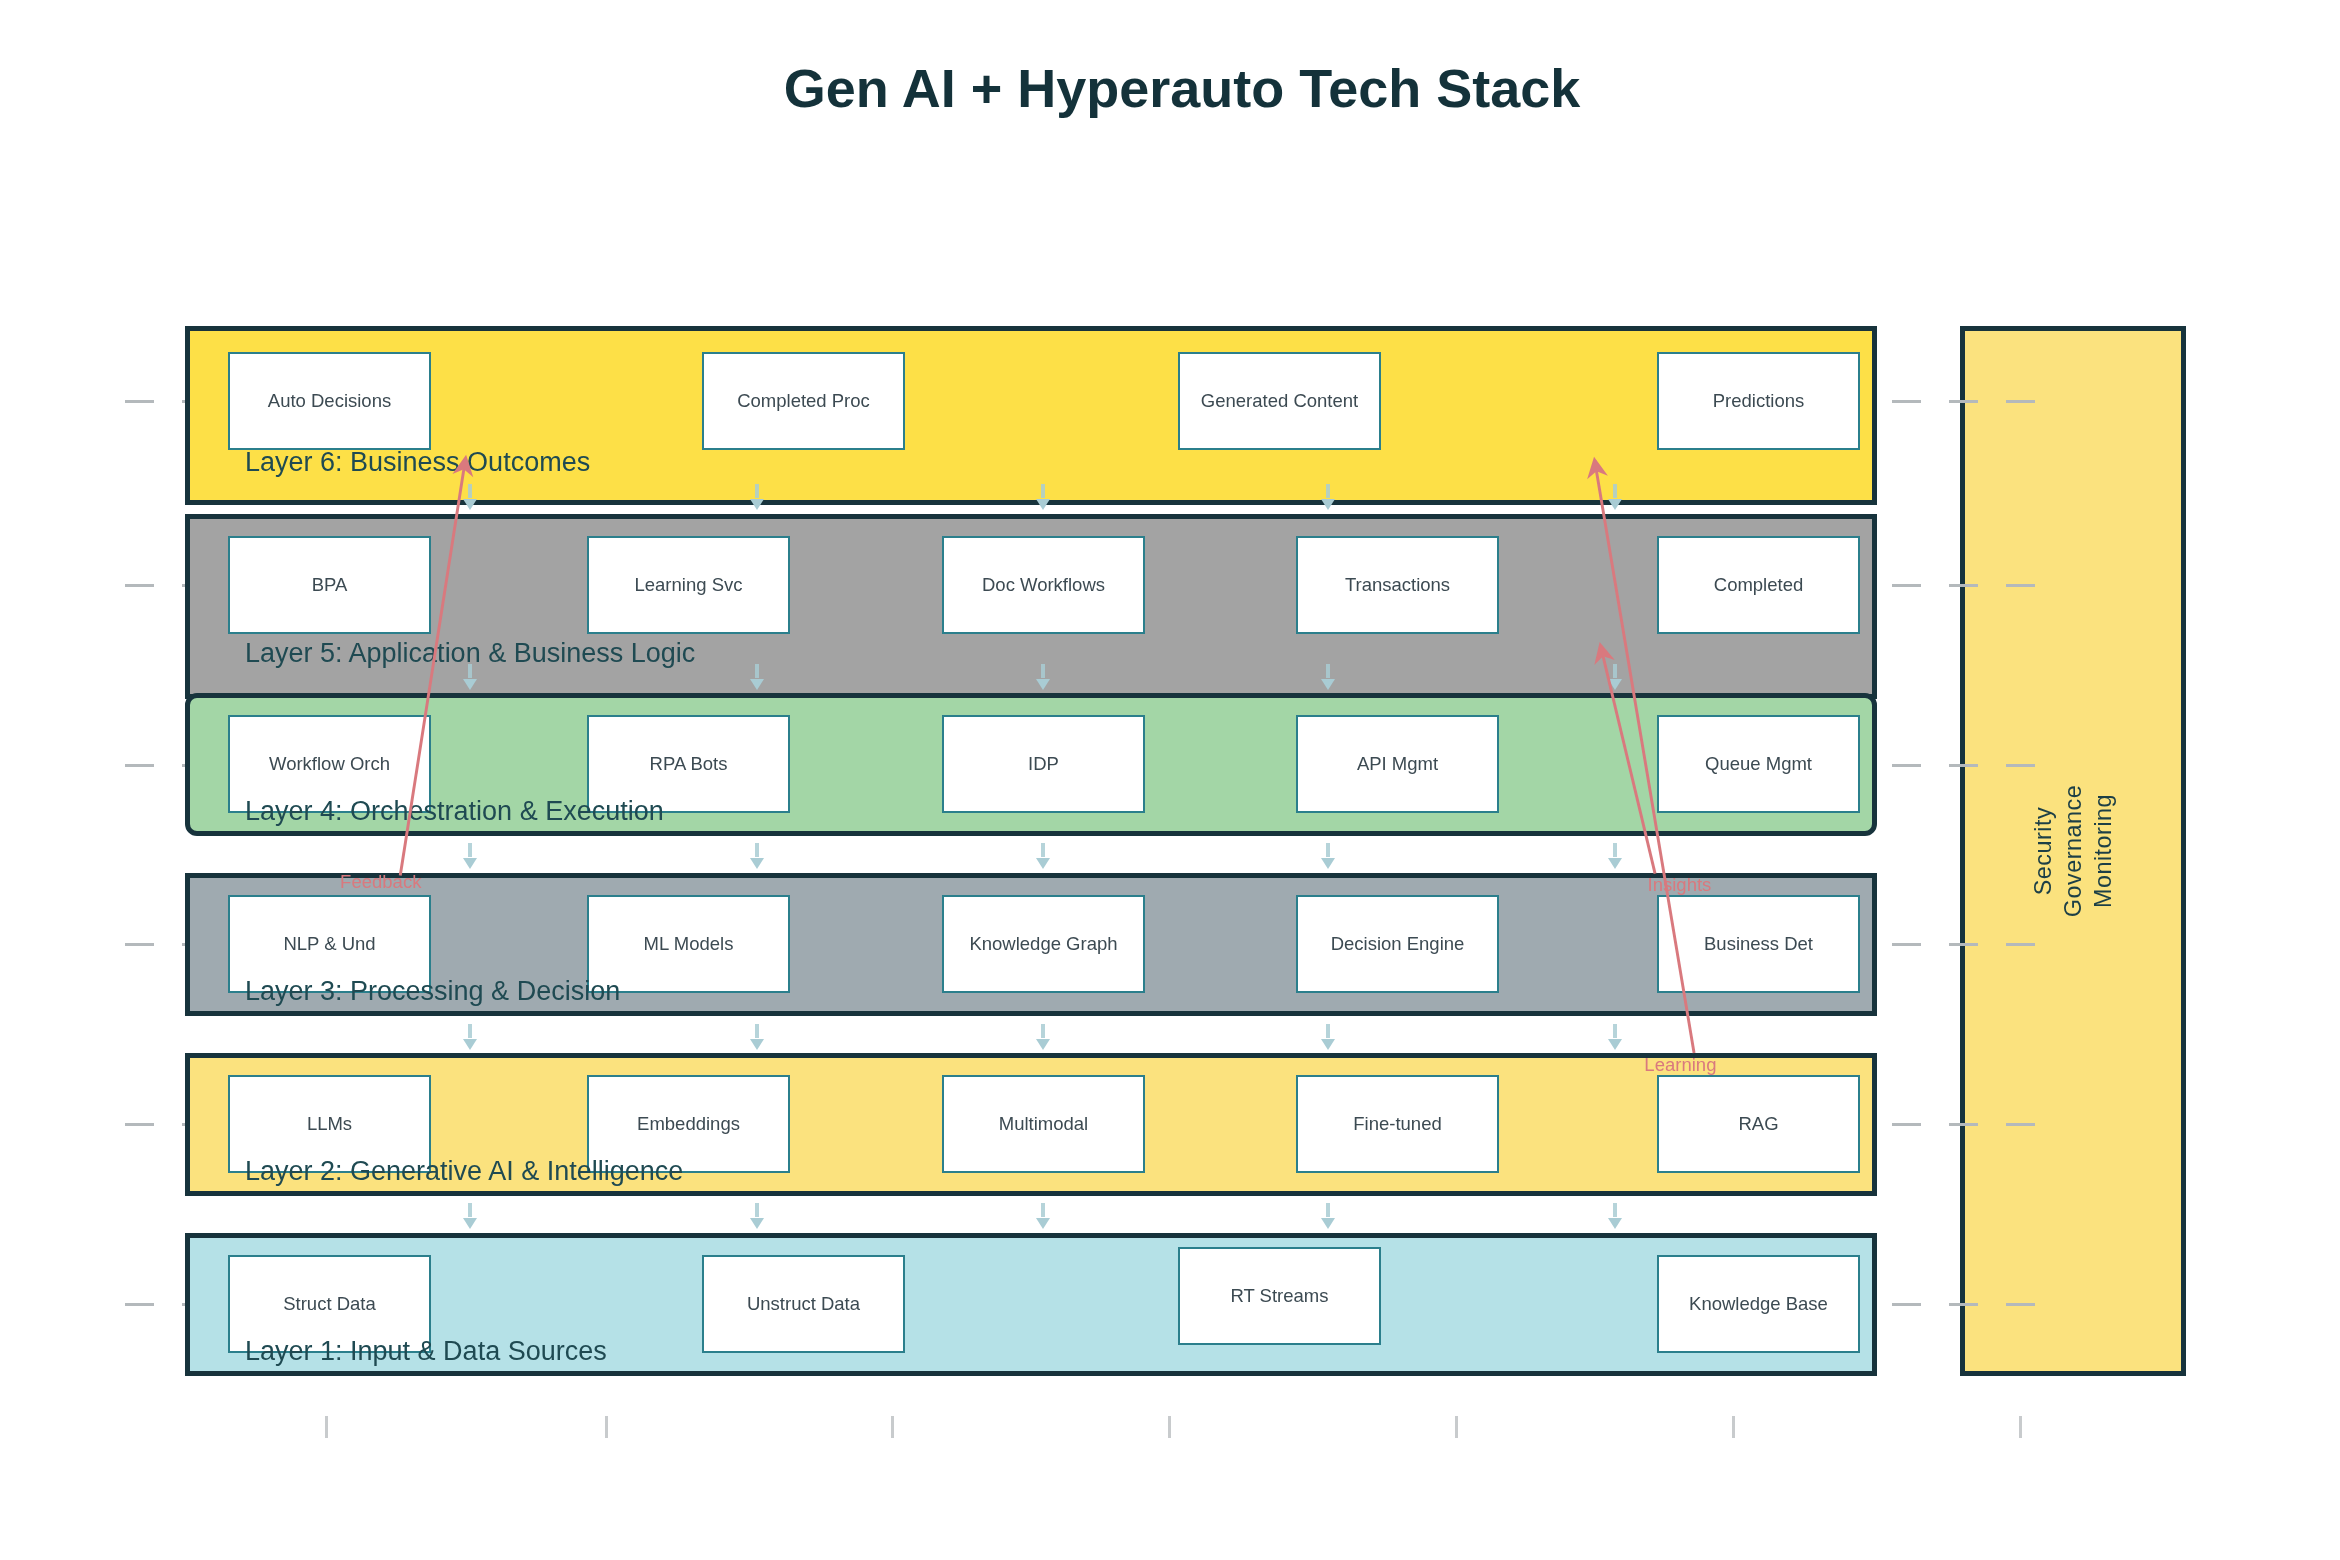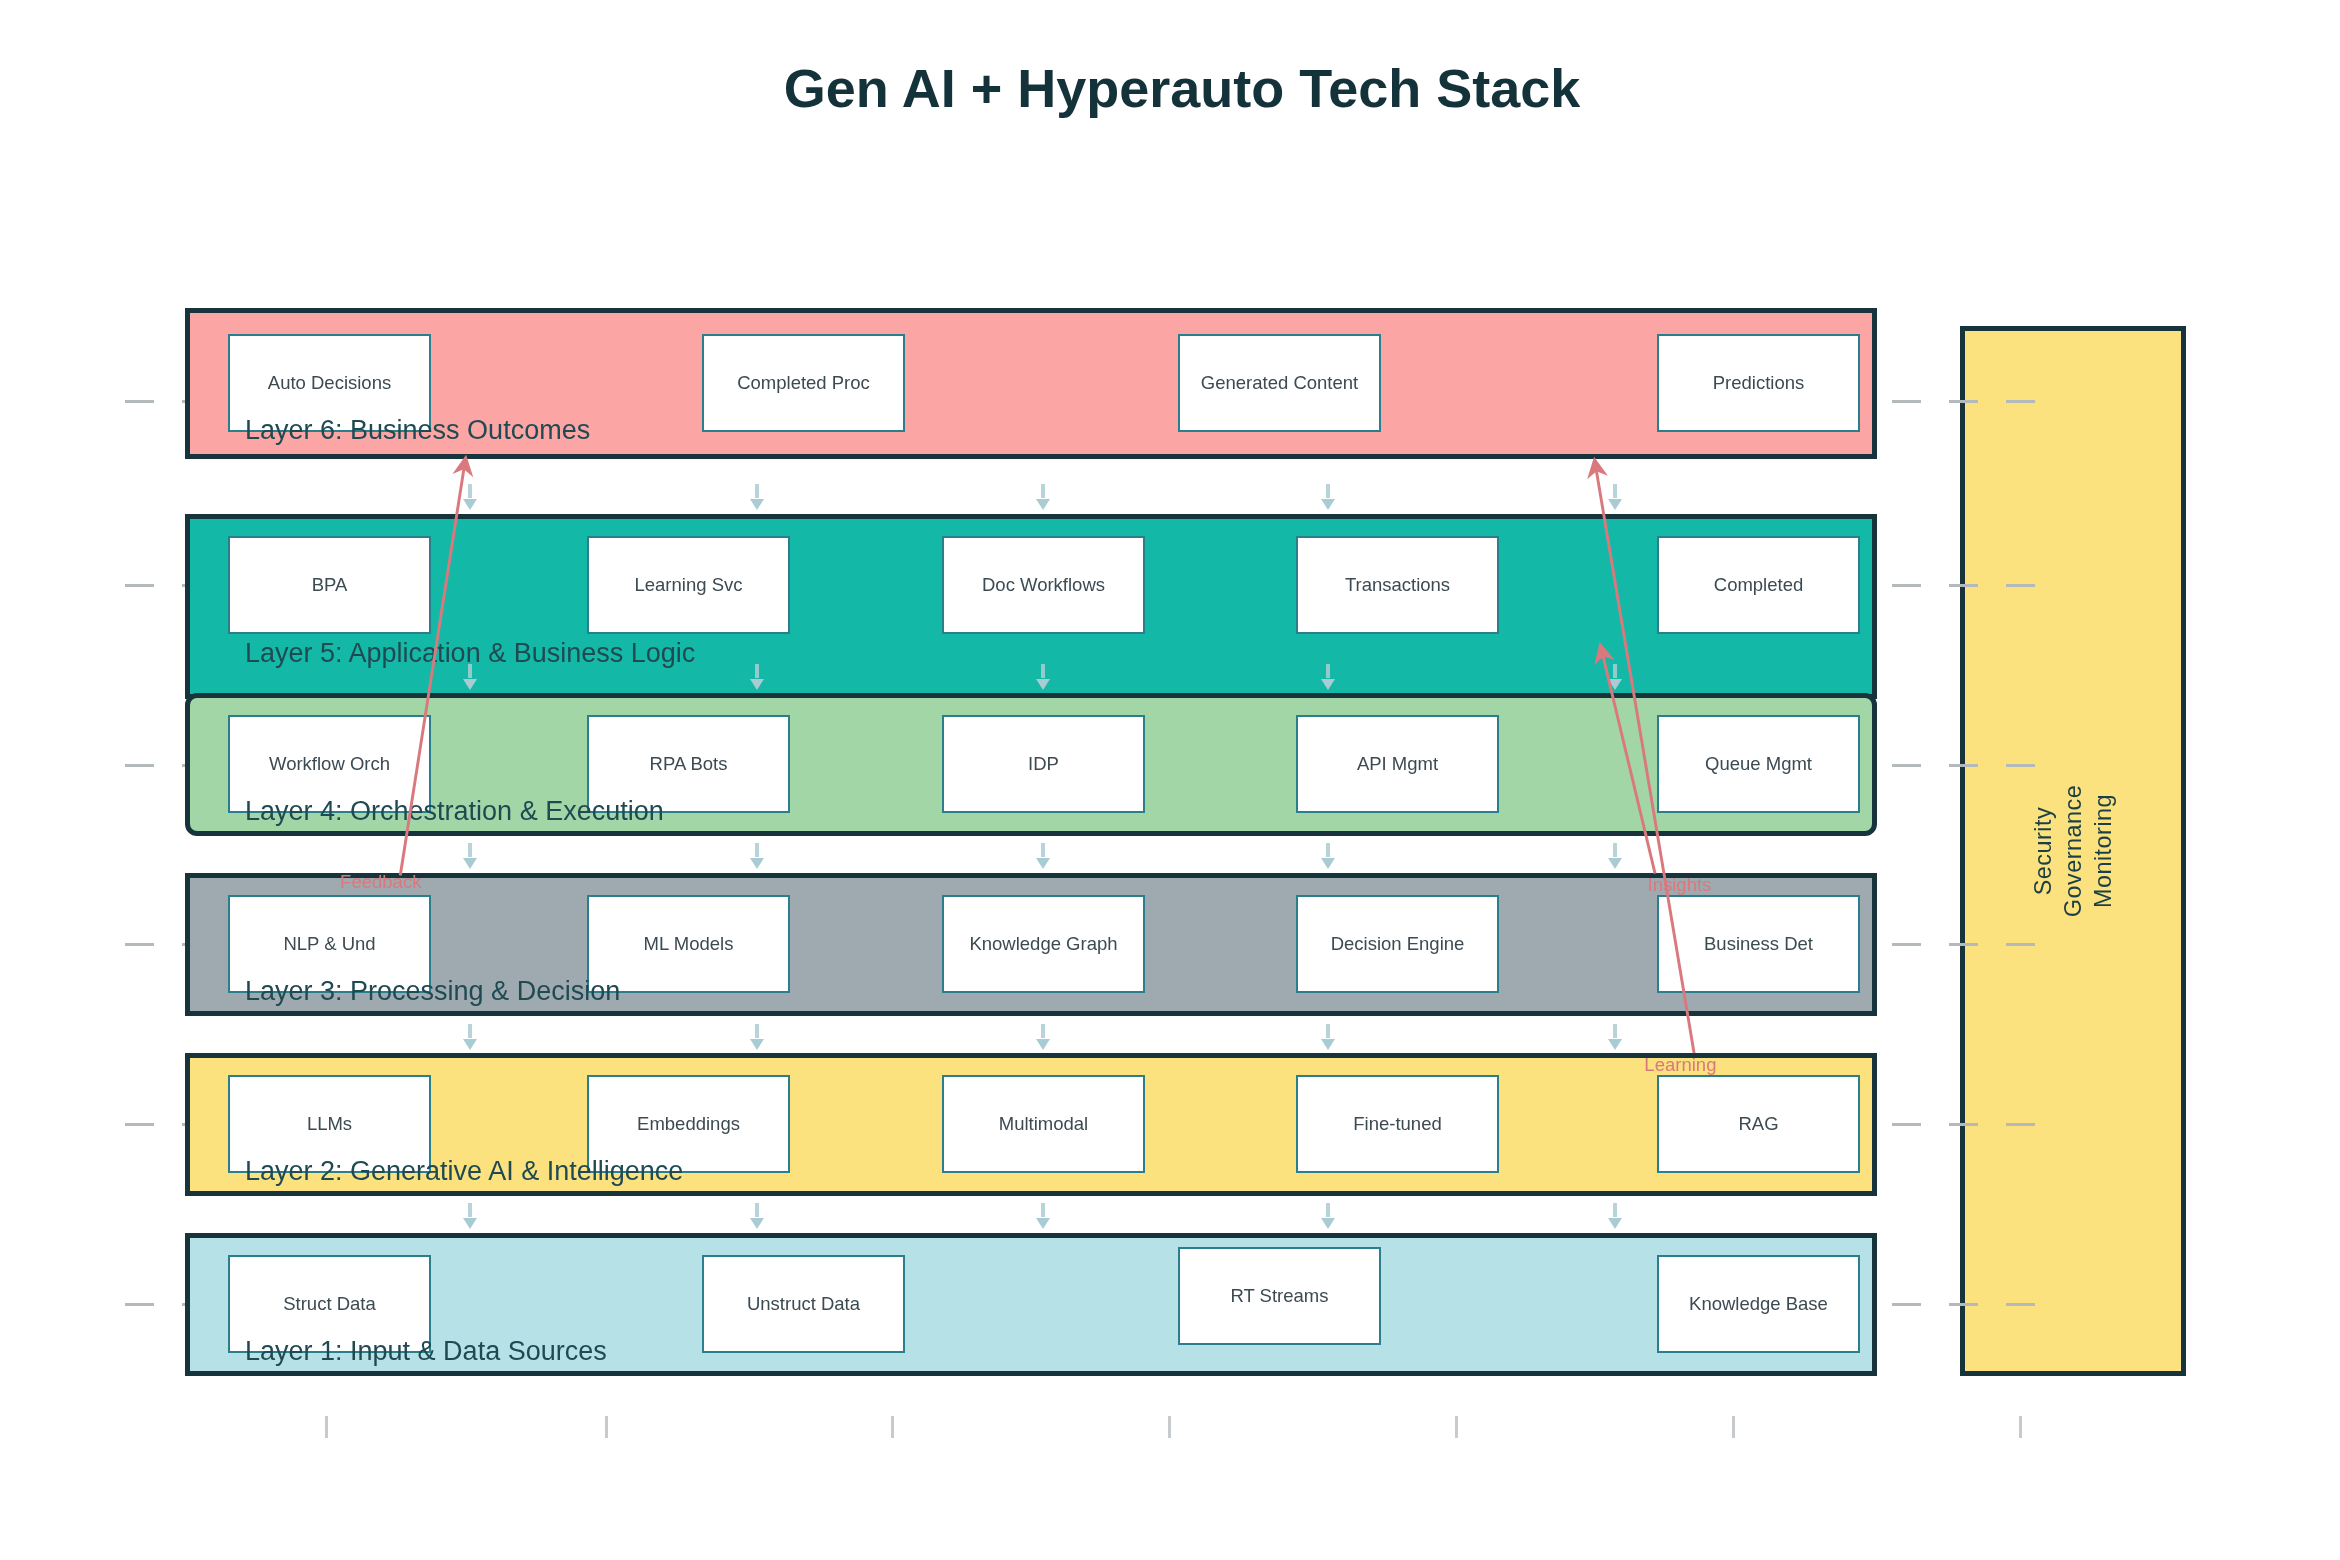--- a/index.html
+++ b/index.html
@@ -47,37 +47,37 @@
   <div class="dash-line" style="top:1123px"></div>
   <div class="dash-line" style="top:1303px"></div>
 
   <div class="side-panel" style="background-color: rgb(251, 226, 126);">
     <div class="side-panel-text"><span>Security</span><br>
       <span>Governance</span><br>
       <span>Monitoring</span>
     </div>
   </div>
 
-  <div class="layer" style="top: 308px; height: 151px; background-color: #fca5a5;">
+  <div class="layer" style="top: 326px; height: 179px; background-color: #fde047;">
     <div class="box" style="left:38px;top:20.5px">
         <span>Auto Decisions</span>
       </div>
     <div class="box" style="left:512px;top:20.5px">
         <span>Completed Proc</span>
       </div>
     <div class="box" style="left:988px;top:20.5px">
         <span>Generated Content</span>
       </div>
     <div class="box" style="left:1467px;top:20.5px">
         <span>Predictions</span>
       </div>
     <div class="layer-label">Layer 6: Business Outcomes</div>
   </div>
 
-  <div class="layer" style="top: 514px; height: 185px; background-color: #14b8a6;">
+  <div class="layer" style="top: 514px; height: 185px; background-color: #a3a3a3;">
     <div class="box" style="left:38px;top:16.6px">
         <span>BPA</span>
       </div>
     <div class="box" style="left:397px;top:16.6px">
         <span>Learning Svc</span>
       </div>
     <div class="box" style="left:752px;top:16.6px">
         <span>Doc Workflows</span>
       </div>
     <div class="box" style="left:1106px;top:16.6px">

